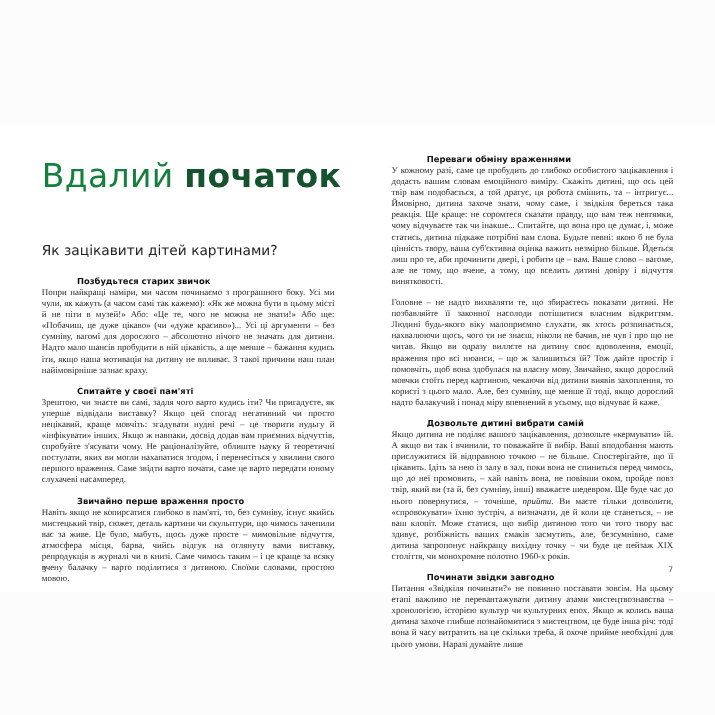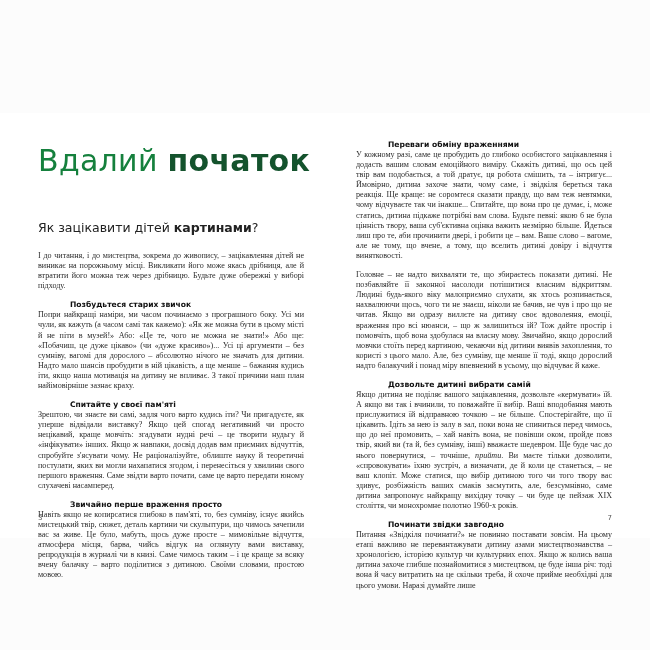--- a/index.html
+++ b/index.html
@@ -45,21 +45,21 @@
       position: absolute;
       left: 38px;
       top: 107px;
       margin: 0;
       font-family: "DejaVu Sans", sans-serif;
       font-size: 12.5px;
       font-weight: normal;
       color: #222;
       white-space: nowrap;
     }
-    .subtitle .bold { font-weight: bold; }
+    .subtitle .bold { font-weight: normal; }
 
     .column {
       position: absolute;
       width: 266px;
       font-family: "Liberation Serif", serif;
       font-size: 8.1px;
       line-height: 10.1px;
       color: #2a2a2a;
       text-align: justify;
       hyphens: auto;
@@ -95,21 +95,20 @@
 <body>
 
 <div class="spread">
 
   <div class="page page-left">
     <h1 class="chapter-title"><span class="light">Вдалий </span><span class="bold">початок</span></h1>
 
     <h2 class="subtitle"><span>Як зацікавити дітей </span><span class="bold">картинами</span><span>?</span></h2>
 
     <div class="column column-left">
-      <p>І до читання, і до мистецтва, зокрема до живопису, – зацікавлення дітей не виникає на порожньому місці. Викликати його може якась дрібниця, але й втратити його можна теж через дрібницю. Будьте дуже обережні у виборі підходу.</p>
 
       <h3 class="section-heading">Позбудьтеся старих звичок</h3>
       <p>Попри найкращі наміри, ми часом починаємо з програшного боку. Усі ми чули, як кажуть (а часом самі так кажемо): «Як же можна бути в цьому місті й не піти в музей!» Або: «Це те, чого не можна не знати!» Або ще: «Побачиш, це дуже цікаво» (чи «дуже красиво»)... Усі ці аргументи – без сумніву, вагомі для дорослого – абсолютно нічого не значать для дитини. Надто мало шансів пробудити в ній цікавість, а ще менше – бажання кудись іти, якщо наша мотивація на дитину не впливає. З такої причини наш план найімовірніше зазнає краху.</p>
 
       <h3 class="section-heading">Спитайте у своєї пам'яті</h3>
       <p>Зрештою, чи знаєте ви самі, задля чого варто кудись іти? Чи пригадуєте, як уперше відвідали виставку? Якщо цей спогад негативний чи просто нецікавий, краще мовчіть: згадувати нудні речі – це творити нудьгу й «інфікувати» інших. Якщо ж навпаки, досвід додав вам приємних відчуттів, спробуйте з'ясувати чому. Не раціоналізуйте, облиште науку й теоретичні постулати, яких ви могли нахапатися згодом, і перенесіться у хвилини свого першого враження. Саме звідти варто почати, саме це варто передати юному слухачеві насамперед.</p>
 
       <h3 class="section-heading">Звичайно перше враження просто</h3>
       <p>Навіть якщо не копирсатися глибоко в пам'яті, то, без сумніву, існує якийсь мистецький твір, сюжет, деталь картини чи скульптури, що чимось зачепили вас за живе. Це було, мабуть, щось дуже просте – мимовільне відчуття, атмосфера місця, барва, чийсь відгук на оглянуту вами виставку, репродукція в журналі чи в книзі. Саме чимось таким – і це краще за всяку вчену балачку – варто поділитися з дитиною. Своїми словами, простою мовою.</p>
     </div>

